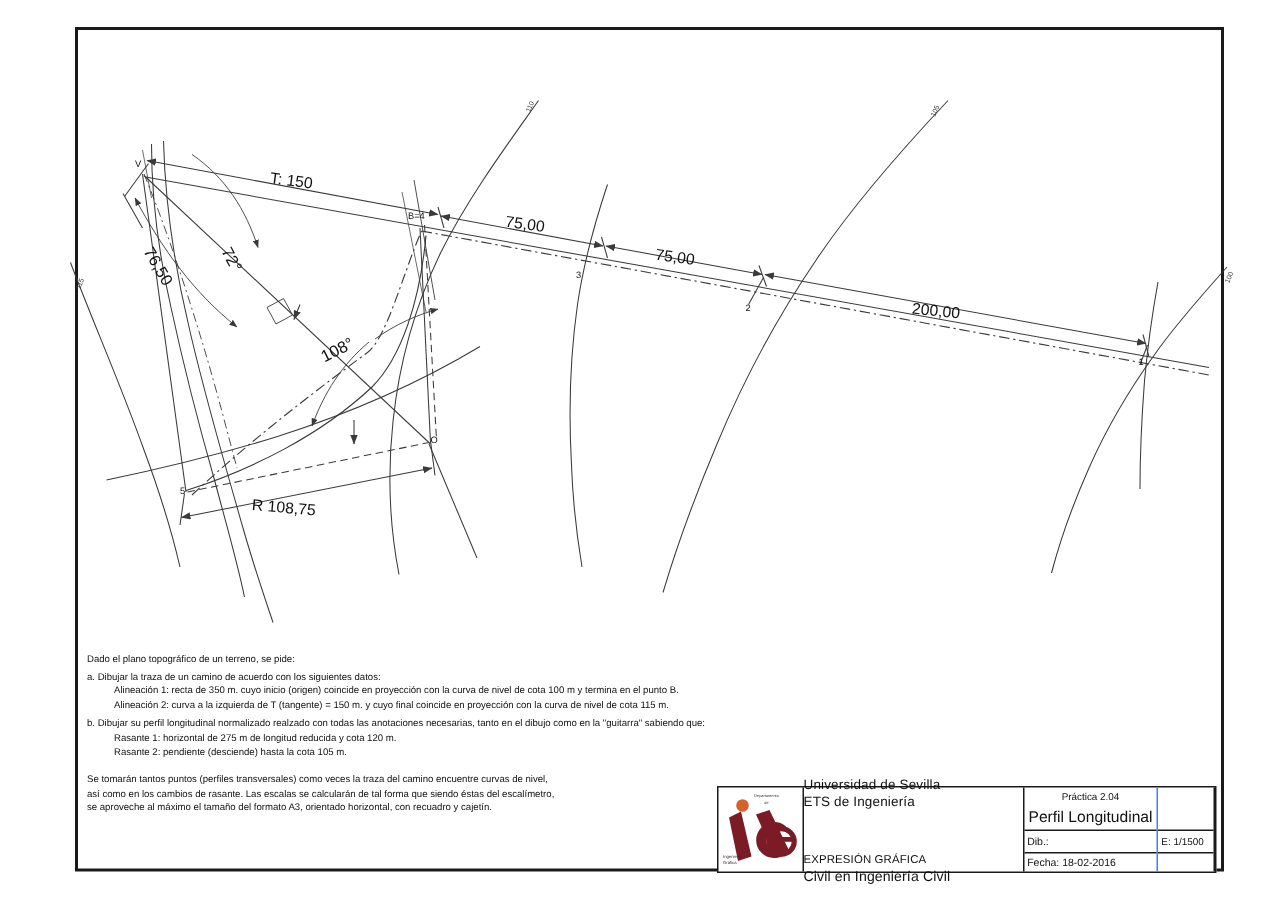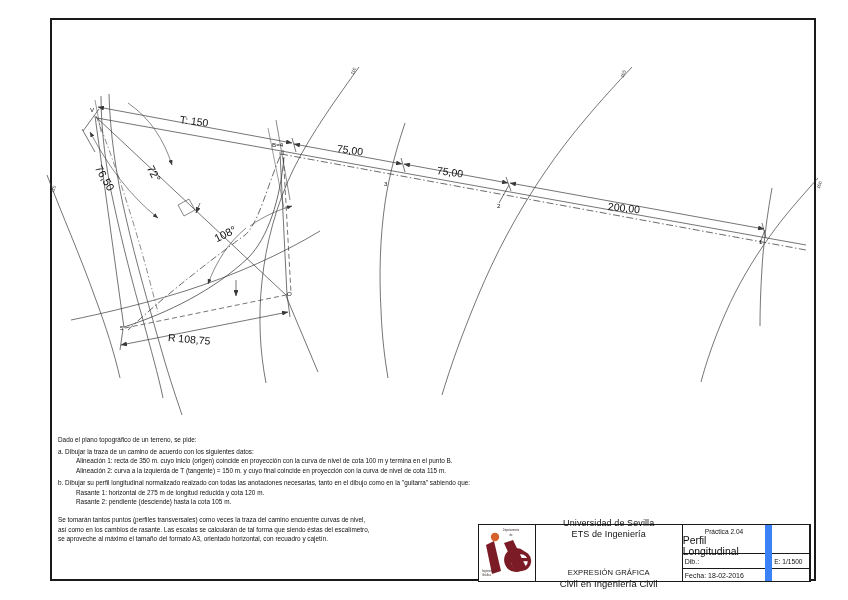--- a/index.html
+++ b/index.html
@@ -80,32 +80,32 @@
     position: relative;
     box-sizing: border-box;
     overflow: hidden;
   }
   .tb-univ {
     width: 148px;
     border-right: 1px solid #1a1a1a;
     box-sizing: border-box;
     display: flex;
     flex-direction: column;
-    align-items: center;
+    align-items: flex-start;
     justify-content: center;
     padding-top: 1px;
     color: #111;
   }
   .tb-univ .l1 { font-size: 9px; letter-spacing: .1px; line-height: 1.22; }
   .tb-univ .l2 { font-size: 9px; letter-spacing: .1px; line-height: 1.22; }
   .tb-univ .l3 { font-size: 7.6px; letter-spacing: .1px; line-height: 1.3; margin-top: 28px; }
   .tb-univ .l4 { font-size: 9.4px; letter-spacing: .1px; line-height: 1.22; }
   .tb-mid {
     width: 90px;
-    border-right: 7px solid #3b82f6;
+    border-right: 1px solid #3b82f6;
     box-sizing: border-box;
     display: flex;
     flex-direction: column;
   }
   .tb-mid .r1 {
     height: 13px;
     display: flex; align-items: center; justify-content: center;
     font-size: 6.6px; color: #111;
   }
   .tb-mid .r2 {

